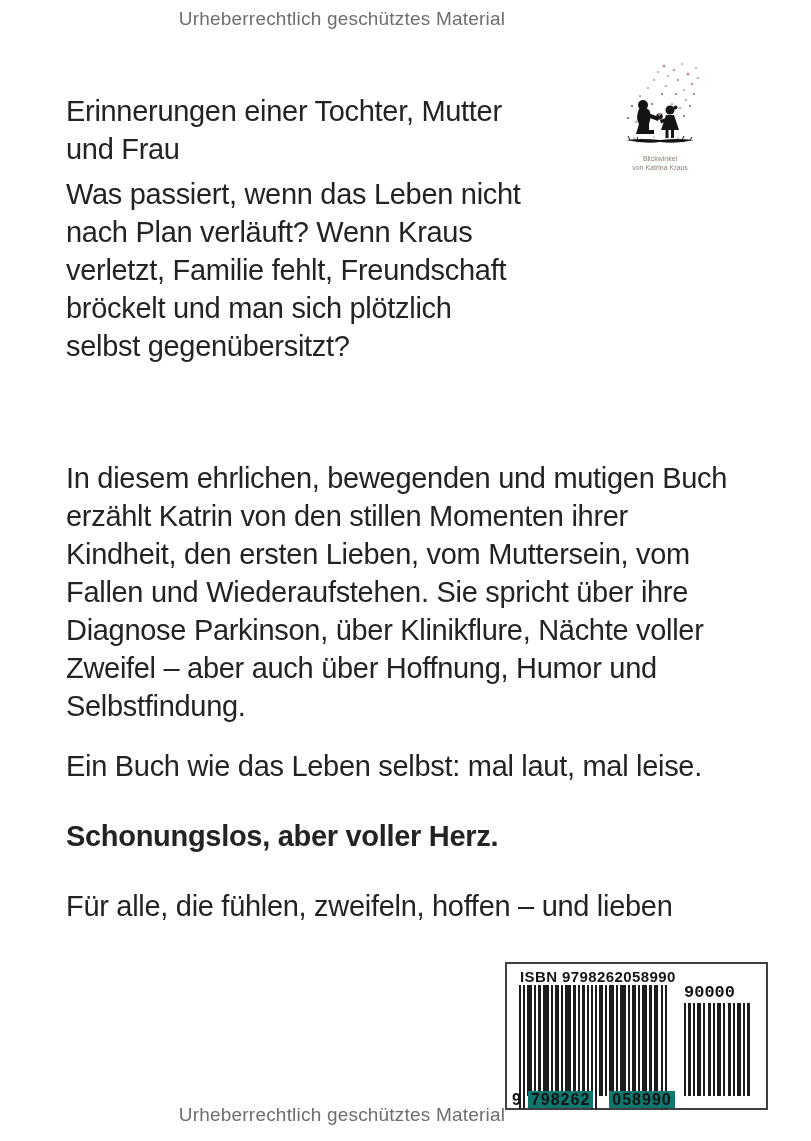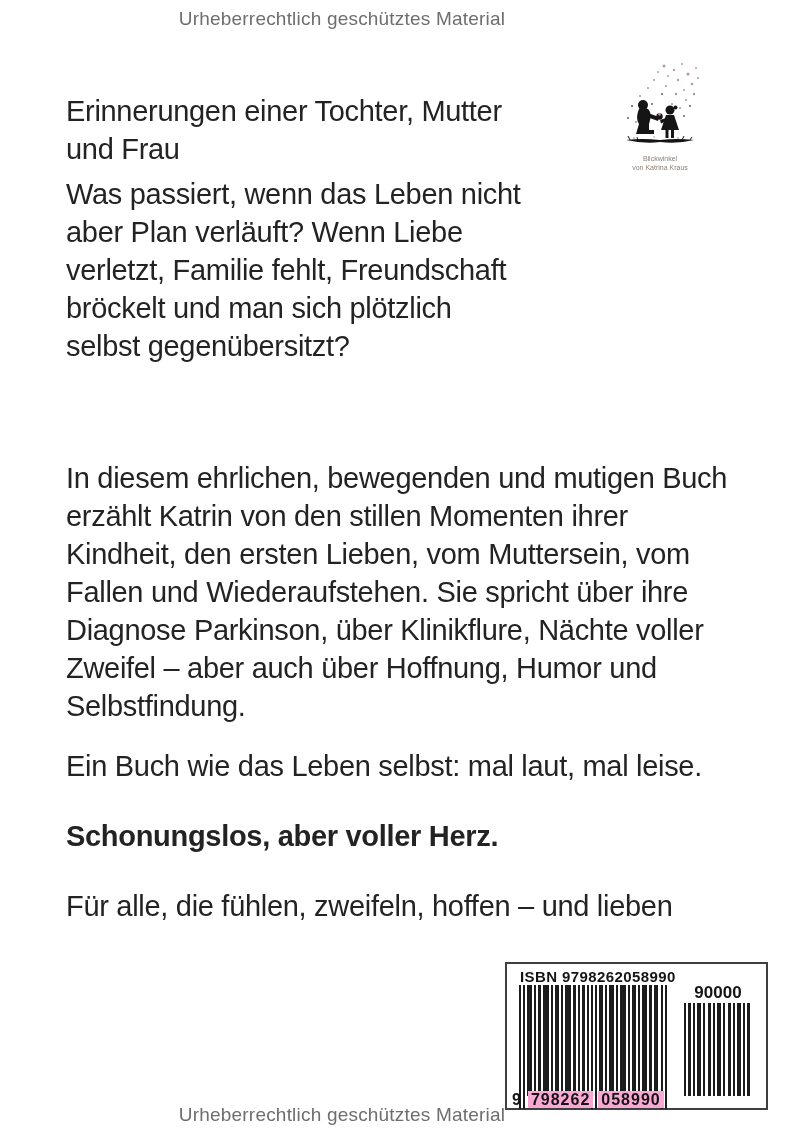--- a/index.html
+++ b/index.html
@@ -54,34 +54,33 @@
   }
   .isbn-label {
     position: absolute; left: 13px; top: 4px;
     font-size: 15px; font-weight: 700;
     letter-spacing: 0.4px;
     color: #141414;
   }
   .main-bars { position: absolute; left: 12px; top: 21px; }
   .addon-label {
     position: absolute; left: 177px; top: 19px; width: 68px;
-    text-align: center;
-    font-size: 17px; font-weight: 700; color: #141414;
+    font-size: 17px; font-weight: 700; color: #141414; font-family: Liberation Mono, monospace;
   }
   .addon-bars { position: absolute; left: 177px; top: 39px; }
   .digits-row {
     position: absolute; left: 0px; top: 127px;
     font-size: 16px; font-weight: 700; color: #141414;
     letter-spacing: 1px;
     white-space: nowrap;
   }
   .digits-row .d9 { margin-left: 5px; }
-  .digits-row .grp { background: #f9a8d4; padding: 0 3px; }
+  .digits-row .grp { background: #0f766e; padding: 0 3px; }
   .digits-row .g1 { margin-left: 6px; }
-  .digits-row .g2 { margin-left: 5px; }
+  .digits-row .g2 { margin-left: 16px; }
 </style>
 </head>
 <body>
 
 <div class="watermark wm-top">Urheberrechtlich geschütztes Material</div>
 
 <div class="logo-wrap">
   <svg width="84" height="94" viewBox="0 0 84 94" xmlns="http://www.w3.org/2000/svg">
     <g fill="#bf9a9c">
       <circle cx="46" cy="6" r="1.5"></circle>
@@ -154,21 +153,21 @@
   <div>von Katrina Kraus</div>
 </div>
 
 <div class="para p1">
   <div>Erinnerungen einer Tochter, Mutter</div>
   <div>und Frau</div>
 </div>
 
 <div class="para p2">
   <div>Was passiert, wenn das Leben nicht</div>
-  <div>aber Plan verläuft? Wenn Liebe</div>
+  <div>nach Plan verläuft? Wenn Kraus</div>
   <div>verletzt, Familie fehlt, Freundschaft</div>
   <div>bröckelt und man sich plötzlich</div>
   <div>selbst gegenübersitzt?</div>
 </div>
 
 <div class="para p3">
   <div>In diesem ehrlichen, bewegenden und mutigen Buch</div>
   <div>erzählt Katrin von den stillen Momenten ihrer</div>
   <div>Kindheit, den ersten Lieben, vom Muttersein, vom</div>
   <div>Fallen und Wiederaufstehen. Sie spricht über ihre</div>

